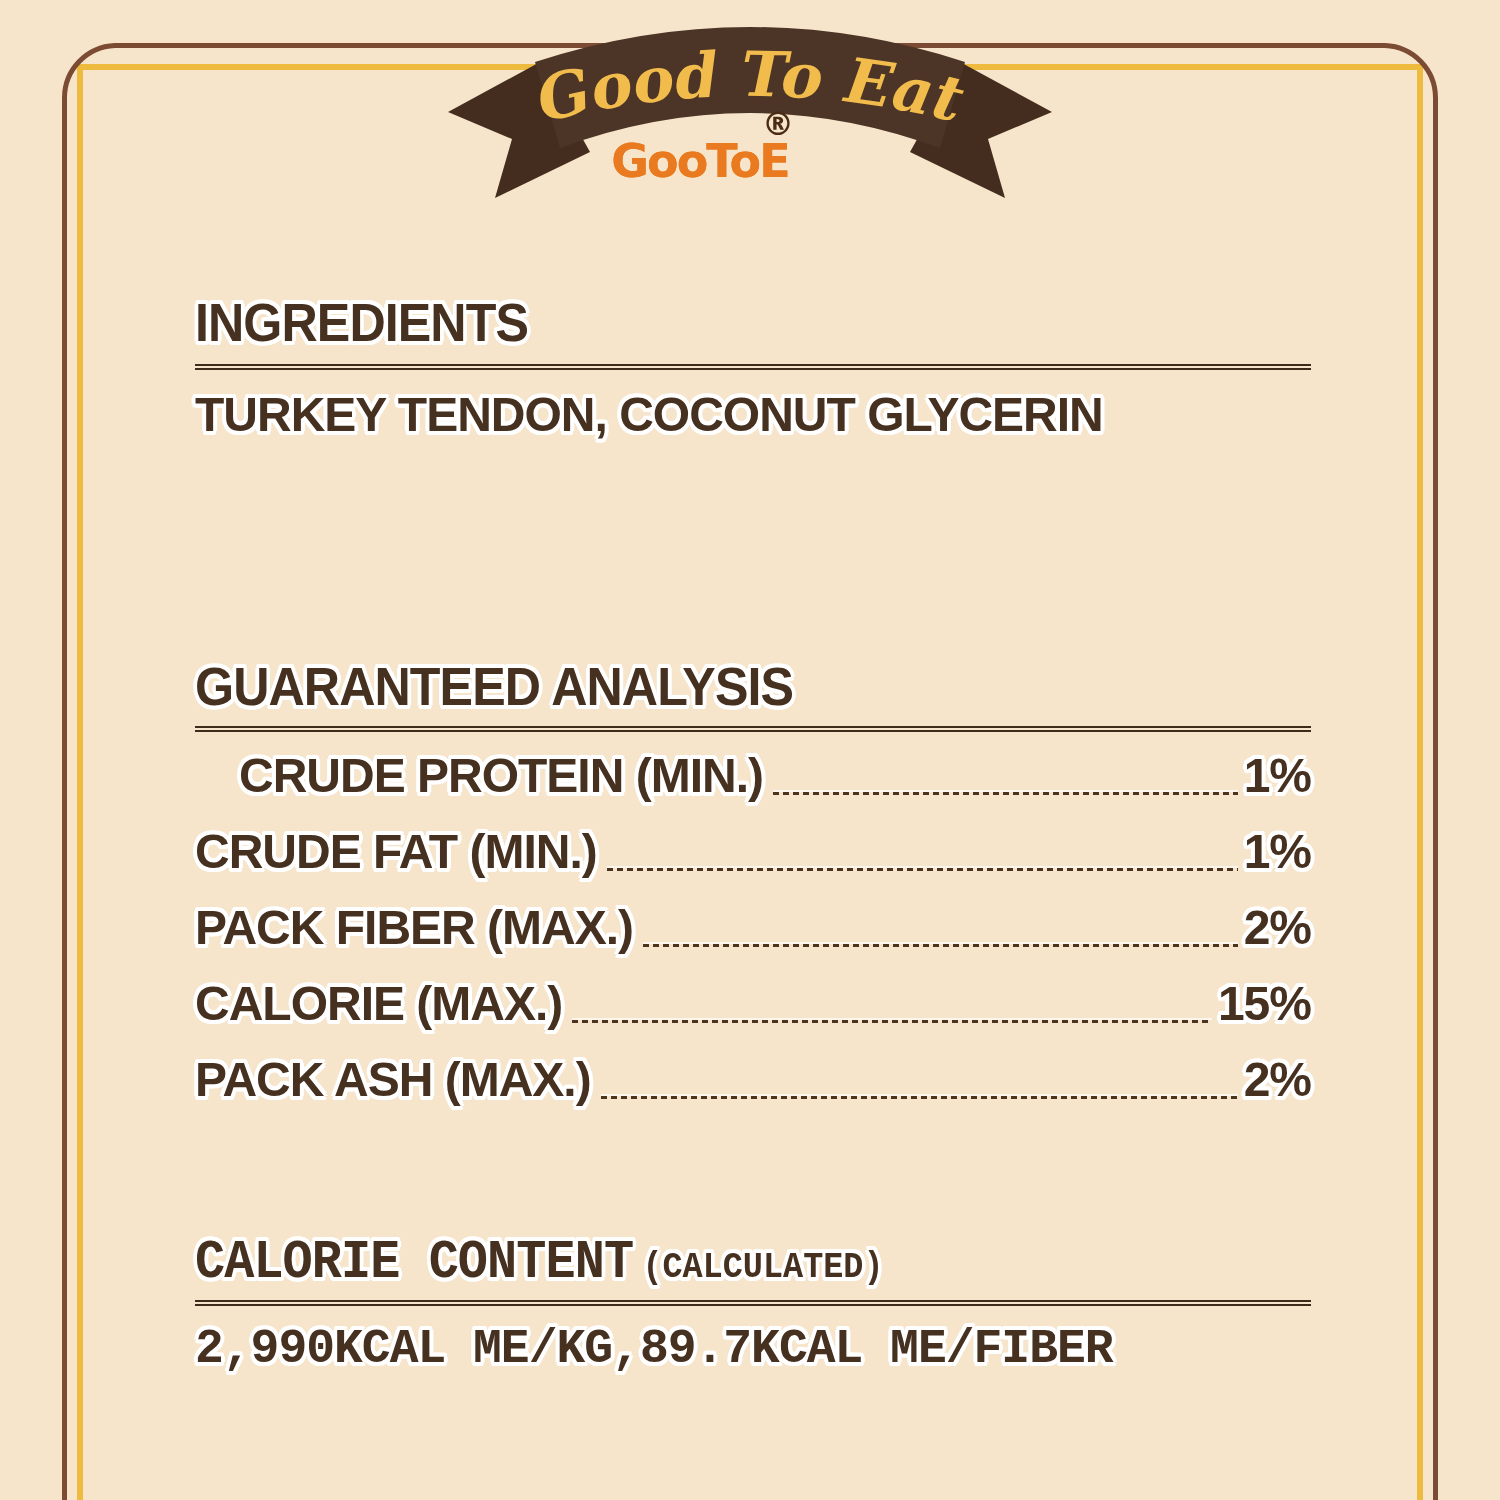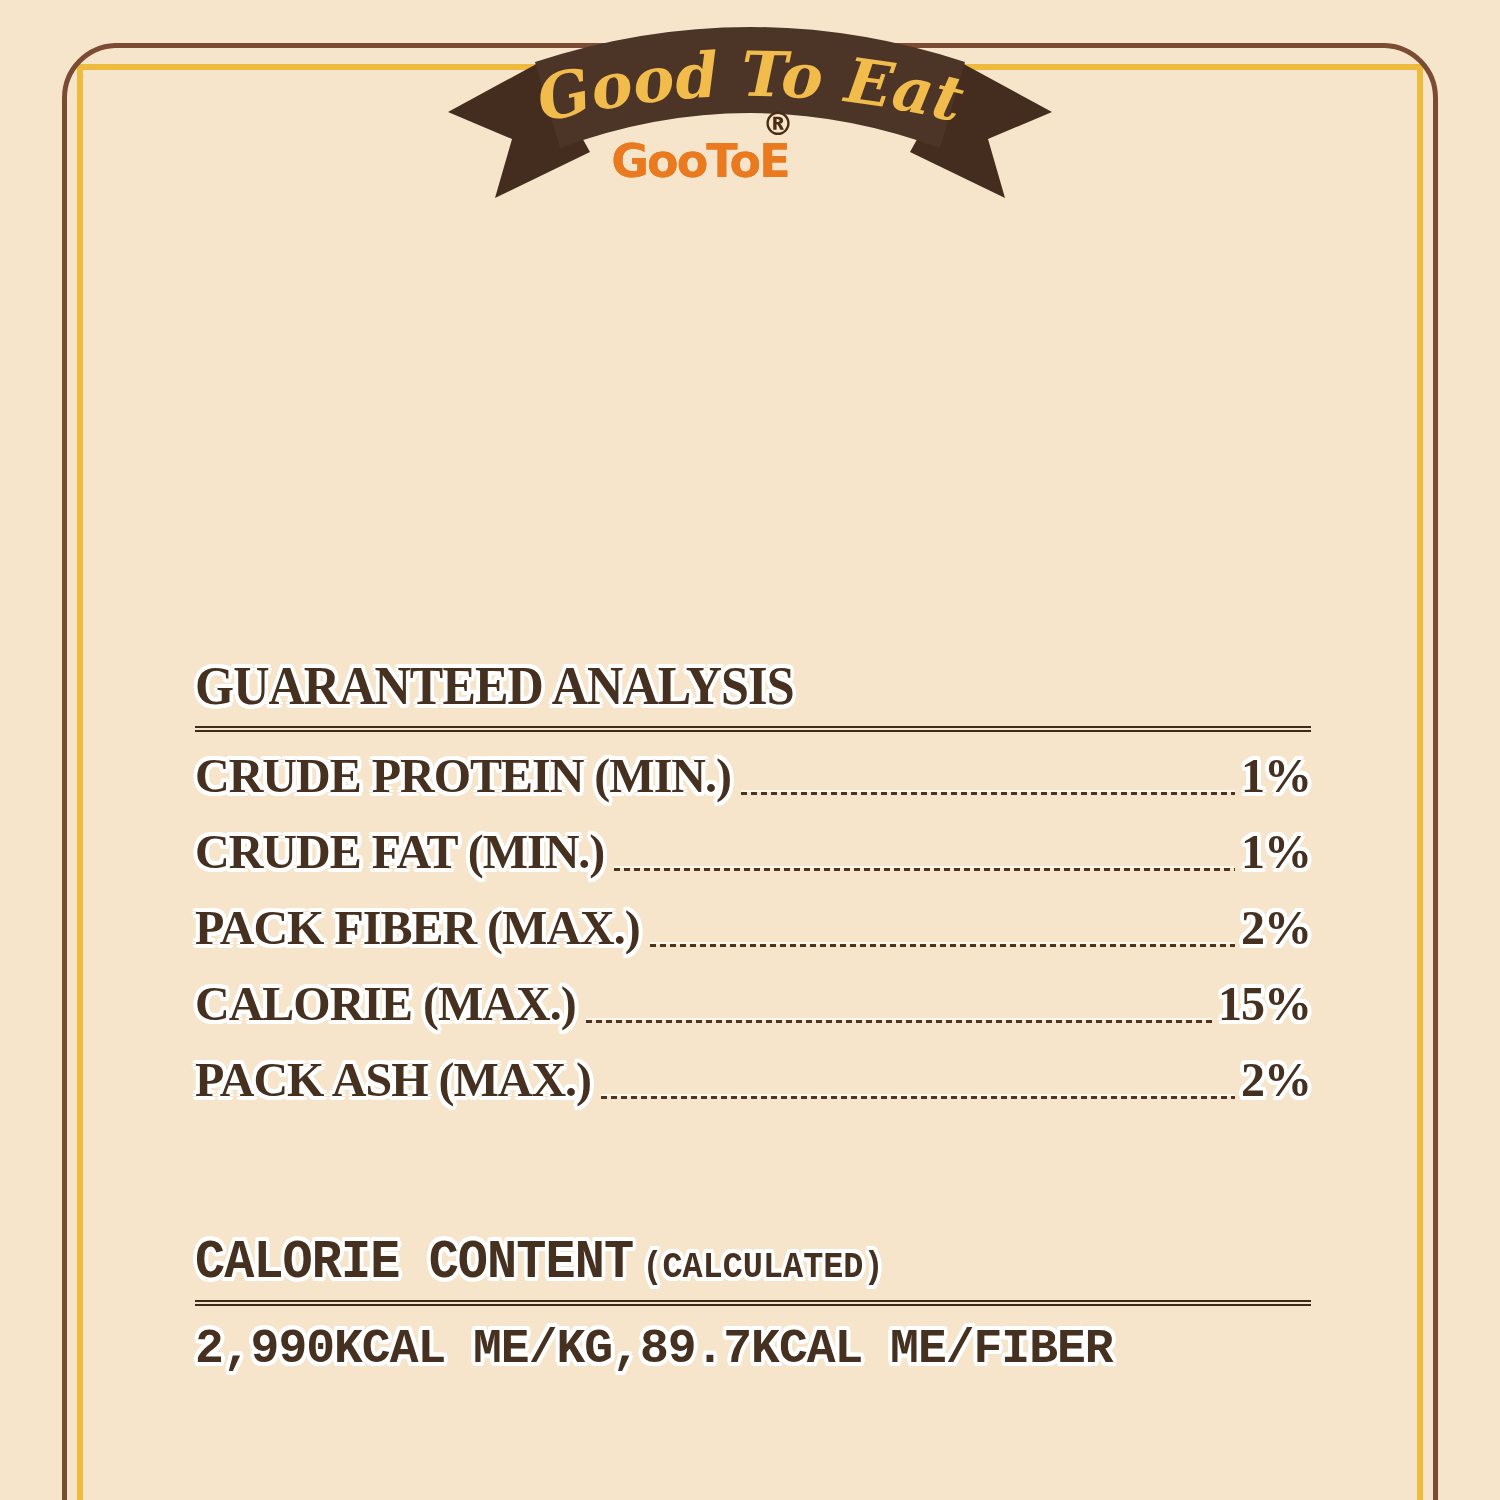--- a/index.html
+++ b/index.html
@@ -20,21 +20,21 @@
       -3px -3px 0 #ffffff, 3px -3px 0 #ffffff,
       -3px 3px 0 #ffffff, 3px 3px 0 #ffffff,
       -4px 0 0 #ffffff, 4px 0 0 #ffffff,
       0 -4px 0 #ffffff, 0 4px 0 #ffffff,
       -2px -4px 0 #ffffff, 2px -4px 0 #ffffff,
       -2px 4px 0 #ffffff, 2px 4px 0 #ffffff;
   }
 
   .section{position:absolute;left:195px;width:1116px;color:#46301f;}
   .sec-ingredients{top:294px;}
-  .sec-analysis{top:658px;font-family:Liberation Serif, serif;}
+  .sec-analysis{top:658px;}
   .sec-calorie{top:1234px;font-family:Liberation Mono, monospace;}
 
   h2{
     margin:0;
     font-size:54px;line-height:1.07;
     font-weight:bold;
     letter-spacing:-1px;
     color:#46301f;
     transform:scaleX(0.93);
     transform-origin:left center;
@@ -57,21 +57,21 @@
     font-weight:bold;letter-spacing:-1px;
     white-space:nowrap;
   }
   .sec-calorie .body-line{margin-top:16px;}
 
   .ga-row{
     display:flex;align-items:flex-end;
     height:52px;margin-top:24px;
     font-weight:bold;font-size:48px;line-height:52px;
   }
-  .ga-row.first{margin-top:18px;}
+  .ga-row.first{margin-top:18px;margin-left:44px;}
   .ga-label,.ga-value{white-space:nowrap;letter-spacing:-1px;}
   .ga-leader{
     flex:1 1 auto;
     height:3px;
     margin:0 6px 7px 10px;
     background-image:repeating-linear-gradient(90deg,#4b3320 0px,#4b3320 6px,transparent 6px,transparent 10px);
     box-shadow:0 -2px 0 rgba(255,255,255,0.65);
   }
 </style>
 </head>
@@ -90,20 +90,25 @@
     <path d="M 95,47 Q 310,-23 525,47 L 500,133 Q 310,63 120,133 Z" fill="#4c3527"></path>
     <path id="title-arc" d="M 85,112 Q 310,50 535,112" fill="none" stroke="none"></path>
     <text font-family="DejaVu Serif, serif" font-style="italic" font-weight="bold" font-size="62" fill="#f1bc4b">
       <textPath href="#title-arc" startOffset="50%" text-anchor="middle">Good To Eat</textPath>
     </text>
     <text x="260" y="162" text-anchor="middle" font-family="DejaVu Sans, sans-serif" font-weight="bold" font-size="46" letter-spacing="-2" stroke-width="7" paint-order="stroke" stroke-linejoin="round" fill="#ea7a1f">GooToE</text>
     <text x="260" y="162" text-anchor="middle" font-family="DejaVu Sans, sans-serif" font-weight="bold" font-size="46" letter-spacing="-2" fill="#ea7a1f">GooToE</text>
     <text x="322" y="120" font-family="DejaVu Sans, sans-serif" font-size="32" font-weight="bold" fill="#4a2c14">®</text>
   </svg>
 
+  <section class="section sec-ingredients">
+    <h2 class="halo">INGREDIENTS</h2>
+    <div class="rule"></div>
+    <p class="body-line halo">TURKEY TENDON, COCONUT GLYCERIN</p>
+  </section>
 
   <section class="section sec-analysis">
     <h2 class="halo">GUARANTEED ANALYSIS</h2>
     <div class="rule"></div>
 
     <div class="ga-row first">
       <span class="ga-label halo">CRUDE PROTEIN (MIN.)</span>
       <span class="ga-leader"></span>
       <span class="ga-value halo">1%</span>
     </div>

